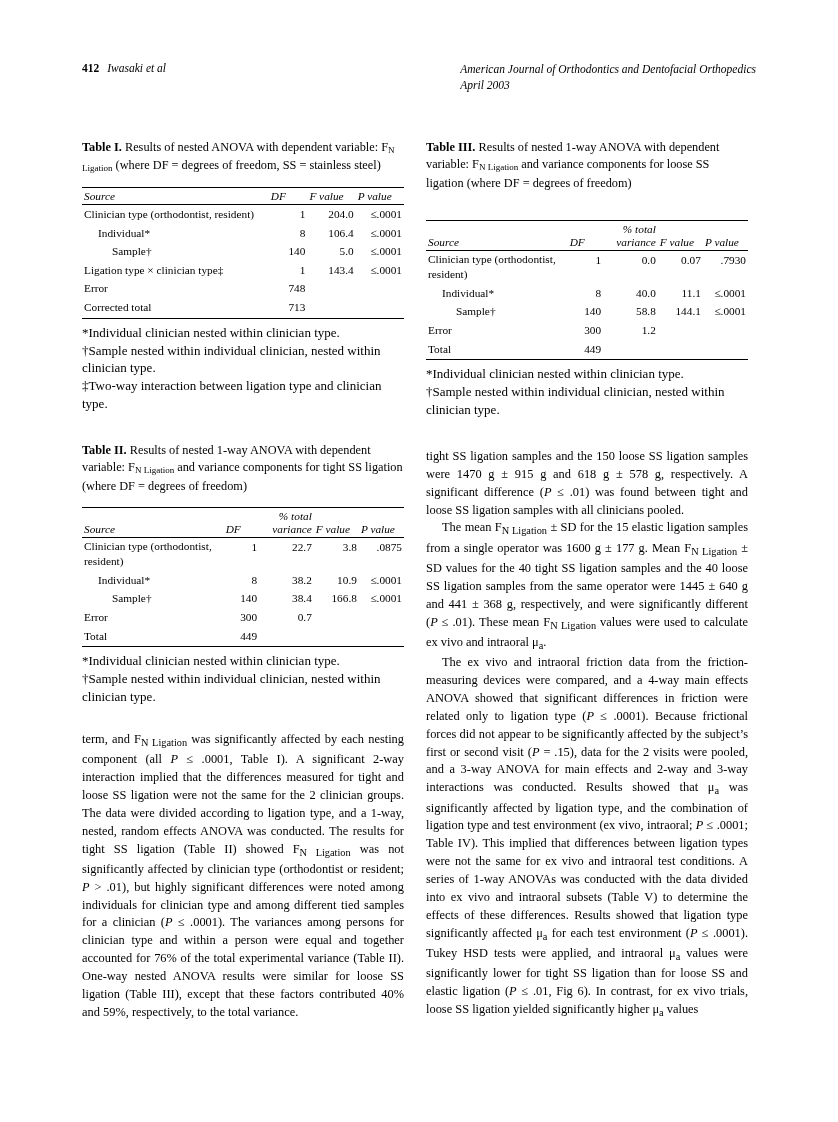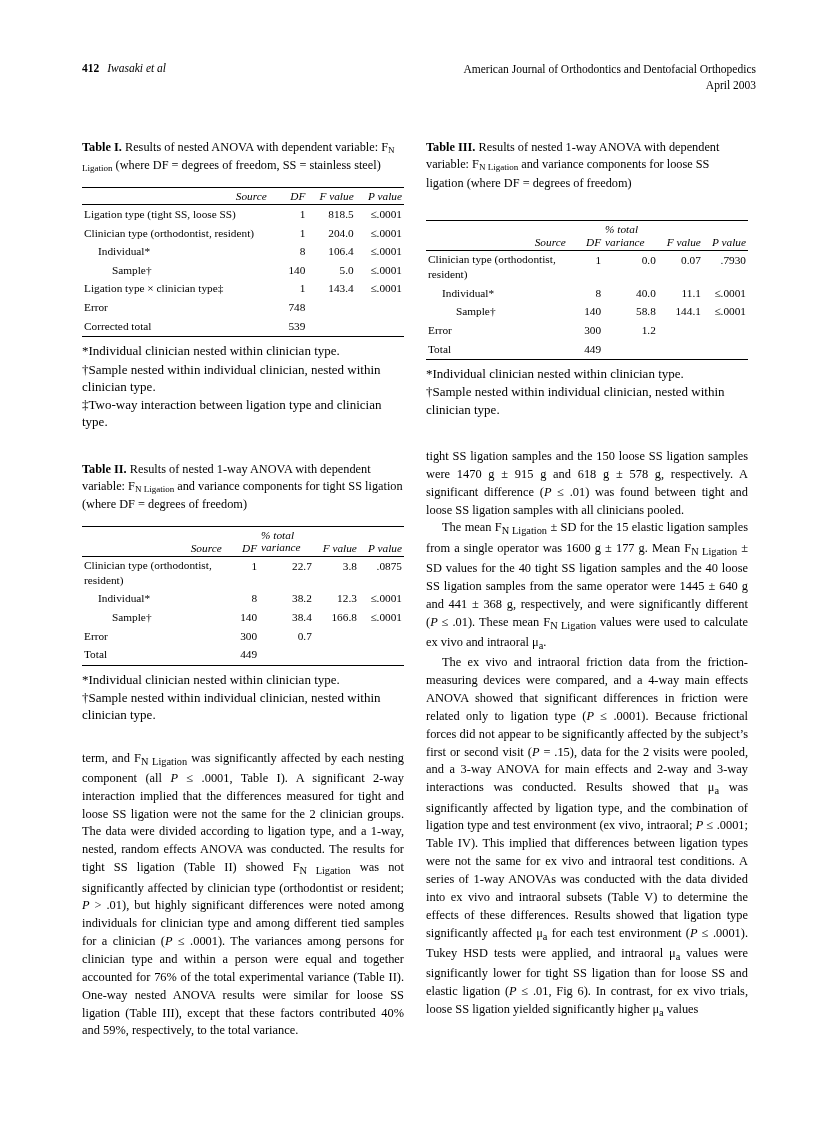--- a/index.html
+++ b/index.html
@@ -34,21 +34,21 @@
   }
   .runhead-left {
     font-style: italic;
   }
   .runhead-left .pageno {
     font-style: normal;
     font-weight: bold;
     margin-right: 8px;
   }
   .runhead-right {
-    text-align: right;
+    font-style: italic;
     line-height: 1.35;
   }
   
   .columns {
     display: flex;
     gap: 22px;
     margin-top: 46px;
   }
   .col {
     width: 322px;
@@ -70,31 +70,31 @@
     border-collapse: collapse;
     font-size: 11.3px;
   }
   table.data th, table.data td {
     padding: 1px 2px;
     vertical-align: bottom;
   }
   table.data thead th {
     font-style: italic;
     font-weight: normal;
-    text-align: right;
+    text-align: left;
     border-top: 1.1px solid #000;
     border-bottom: 0.8px solid #000;
     padding-top: 2px;
     padding-bottom: 2px;
   }
   table.data thead th.left {
+    text-align: left;
+  }
+  table.data thead th.pct {
     text-align: right;
-  }
-  table.data thead th.pct {
-    text-align: left;
     font-style: italic;
     line-height: 1.12;
   }
   table.data tbody td {
     text-align: right;
     line-height: 1.47;
   }
   table.data tbody td.left {
     text-align: left;
   }
@@ -156,26 +156,20 @@
             <thead>
               <tr>
                 <th class="left" style="width:58%">Source</th>
                 <th style="width:12%">DF</th>
                 <th style="width:15%">F value</th>
                 <th style="width:15%">P value</th>
               </tr>
             </thead>
             <tbody>
               <tr>
-                <td class="left">Ligation type (tight SS, loose SS)</td>
-                <td>1</td>
-                <td>818.5</td>
-                <td>≤.0001</td>
-              </tr>
-              <tr>
                 <td class="left">Clinician type (orthodontist, resident)</td>
                 <td>1</td>
                 <td>204.0</td>
                 <td>≤.0001</td>
               </tr>
               <tr>
                 <td class="left indent1">Individual*</td>
                 <td>8</td>
                 <td>106.4</td>
                 <td>≤.0001</td>
@@ -193,21 +187,21 @@
                 <td>≤.0001</td>
               </tr>
               <tr>
                 <td class="left">Error</td>
                 <td>748</td>
                 <td></td>
                 <td></td>
               </tr>
               <tr class="endrule lastrow">
                 <td class="left">Corrected total</td>
-                <td>539</td>
+                <td>713</td>
                 <td></td>
                 <td></td>
               </tr>
             </tbody>
           </table>
           <div class="tnotes">
             <div>*Individual clinician nested within clinician type.</div>
             <div>†Sample nested within individual clinician, nested within clinician type.</div>
             <div>‡Two-way interaction between ligation type and clinician type.</div>
           </div>
@@ -233,21 +227,21 @@
                 <td class="left" style="line-height:1.35">Clinician type (orthodontist, resident)</td>
                 <td style="vertical-align:top">1</td>
                 <td style="vertical-align:top">22.7</td>
                 <td style="vertical-align:top">3.8</td>
                 <td style="vertical-align:top">.0875</td>
               </tr>
               <tr>
                 <td class="left indent1">Individual*</td>
                 <td>8</td>
                 <td>38.2</td>
-                <td>12.3</td>
+                <td>10.9</td>
                 <td>≤.0001</td>
               </tr>
               <tr>
                 <td class="left indent2">Sample†</td>
                 <td>140</td>
                 <td>38.4</td>
                 <td>166.8</td>
                 <td>≤.0001</td>
               </tr>
               <tr>

